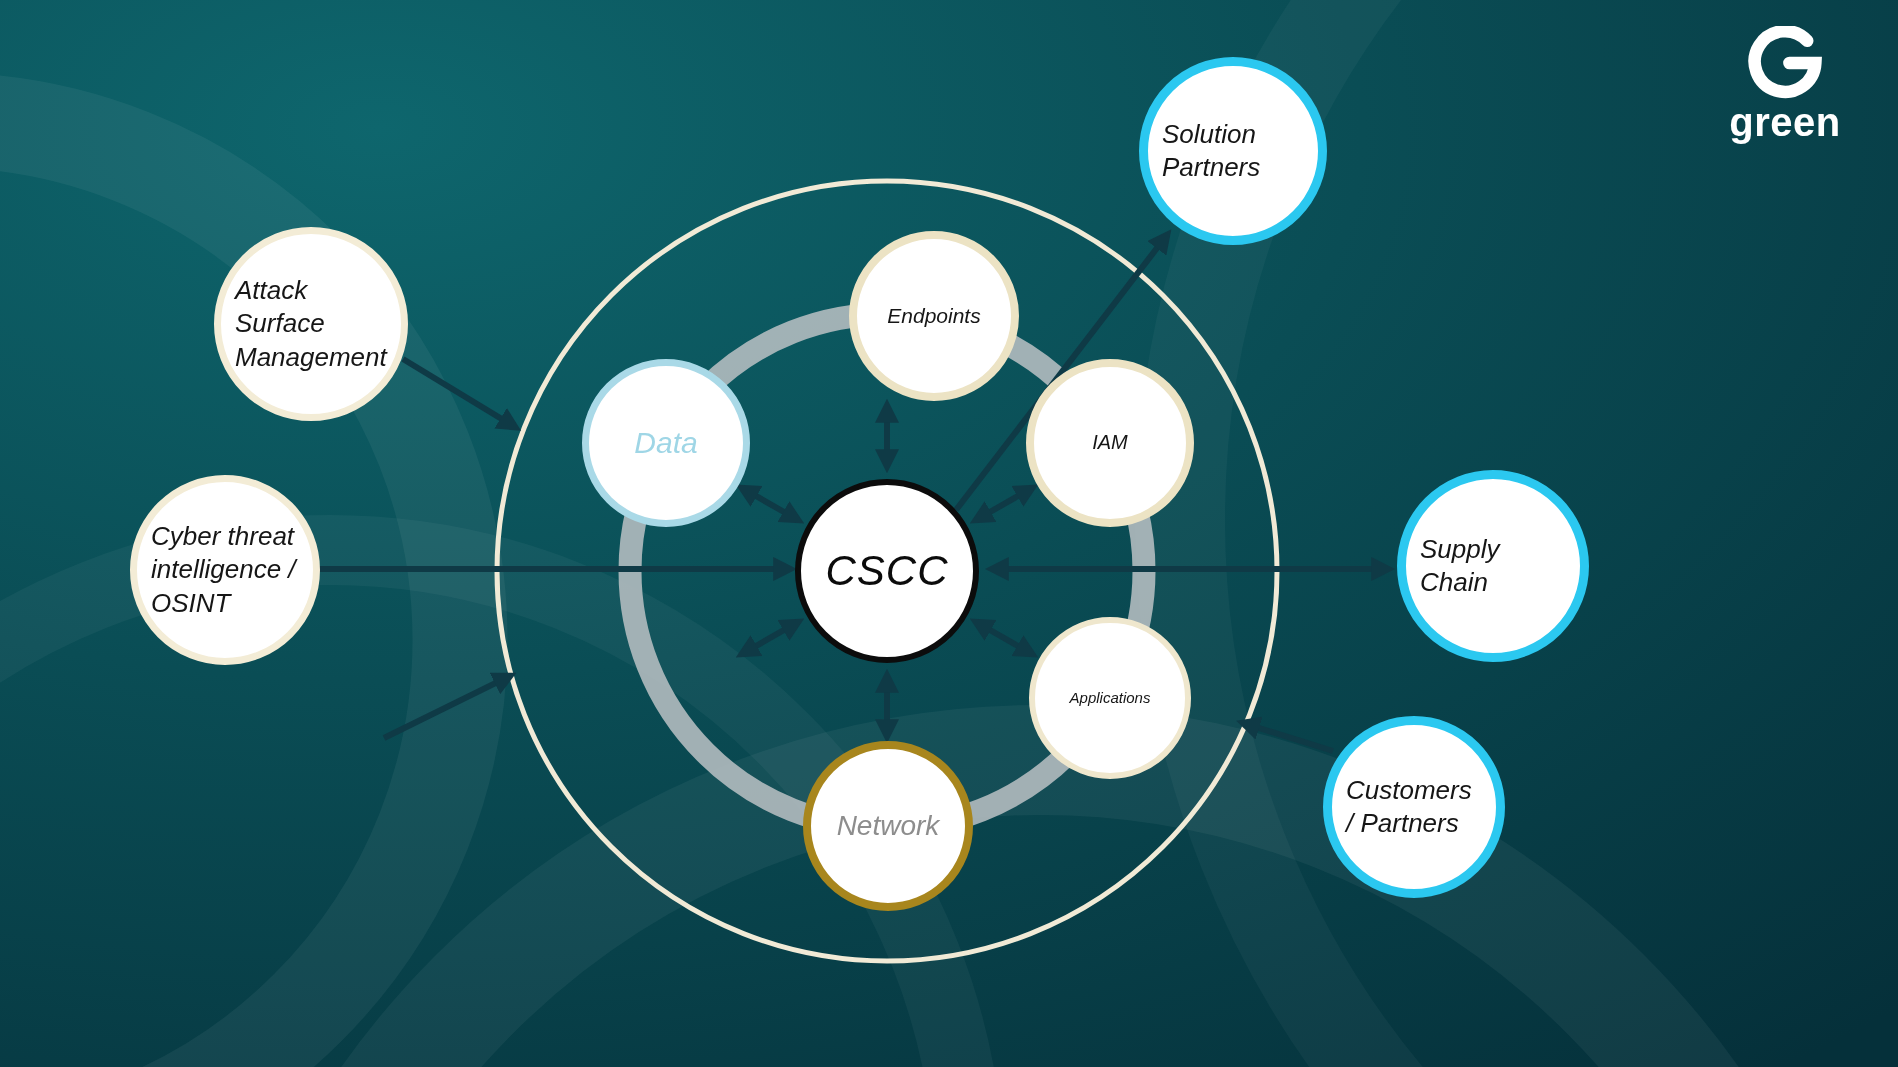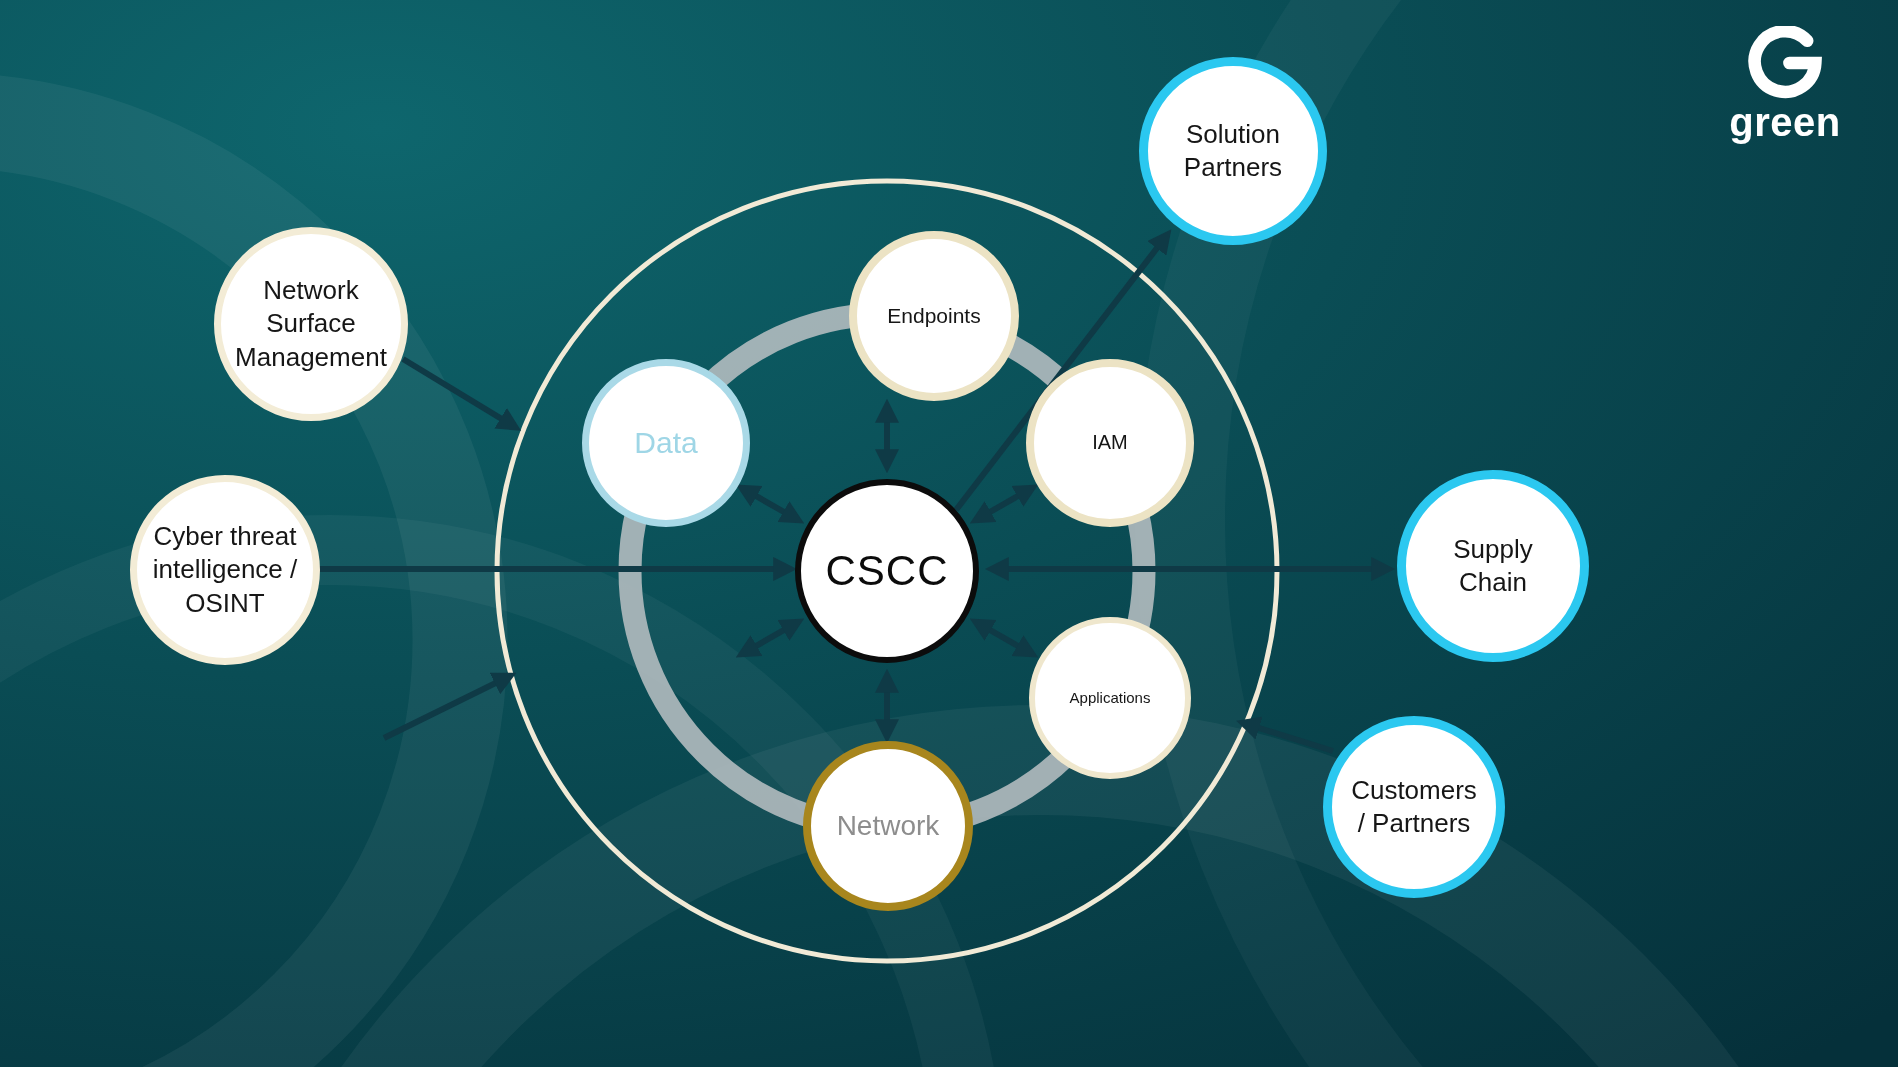--- a/index.html
+++ b/index.html
@@ -3,22 +3,23 @@
 <meta charset="utf-8">
 <style>
   html,body{margin:0;padding:0;background:#06333b;}
   .canvas{
     position:relative;width:1898px;height:1067px;overflow:hidden;
     font-family:"Liberation Sans",sans-serif;
   }
   .layer{position:absolute;left:0;top:0;pointer-events:none;}
   .node{
     position:absolute;border-radius:50%;background:#ffffff;box-sizing:border-box;
-    display:flex;align-items:center;justify-content:center;text-align:center;
+    display:flex;align-items:center;justify-content:center;
     color:#161616;
+    font-style:italic;
   }
   .node span{display:block;line-height:1.28;}
   
   .n-endpoints{left:849px;top:231px;width:170px;height:170px;border:8px solid #ece3c4;font-size:21px;}
   .n-iam{left:1026px;top:359px;width:168px;height:168px;border:8px solid #ece3c4;font-size:20px;}
   .n-applications{left:1029px;top:617px;width:162px;height:162px;border:6px solid #efe7cd;font-size:15px;}
   .n-network{left:803px;top:741px;width:170px;height:170px;border:8px solid #a8861d;font-size:28px;color:#8d8d8d;}
   .n-ot{left:582px;top:614px;width:168px;height:168px;border:7px solid #ecc63e;font-size:30px;color:#e9c235;}
   .n-data{left:582px;top:359px;width:168px;height:168px;border:7px solid #a9d9e7;font-size:30px;color:#9fd6e6;}
   
@@ -100,21 +101,21 @@
   </div>
   <div class="node n-data">
     <span>Data</span>
   </div>
 
   <div class="node n-hub">
     <span>CSCC</span>
   </div>
 
   <div class="node ext-cream n-asm">
-    <span>Network Surface Management</span>
+    <span>Attack Surface Management</span>
   </div>
   <div class="node ext-cream n-cti">
     <span>Cyber threat intelligence / OSINT</span>
   </div>
 
   <div class="node ext-cyan n-sp">
     <span>Solution Partners</span>
   </div>
   <div class="node ext-cyan n-sc">
     <span>Supply Chain</span>

